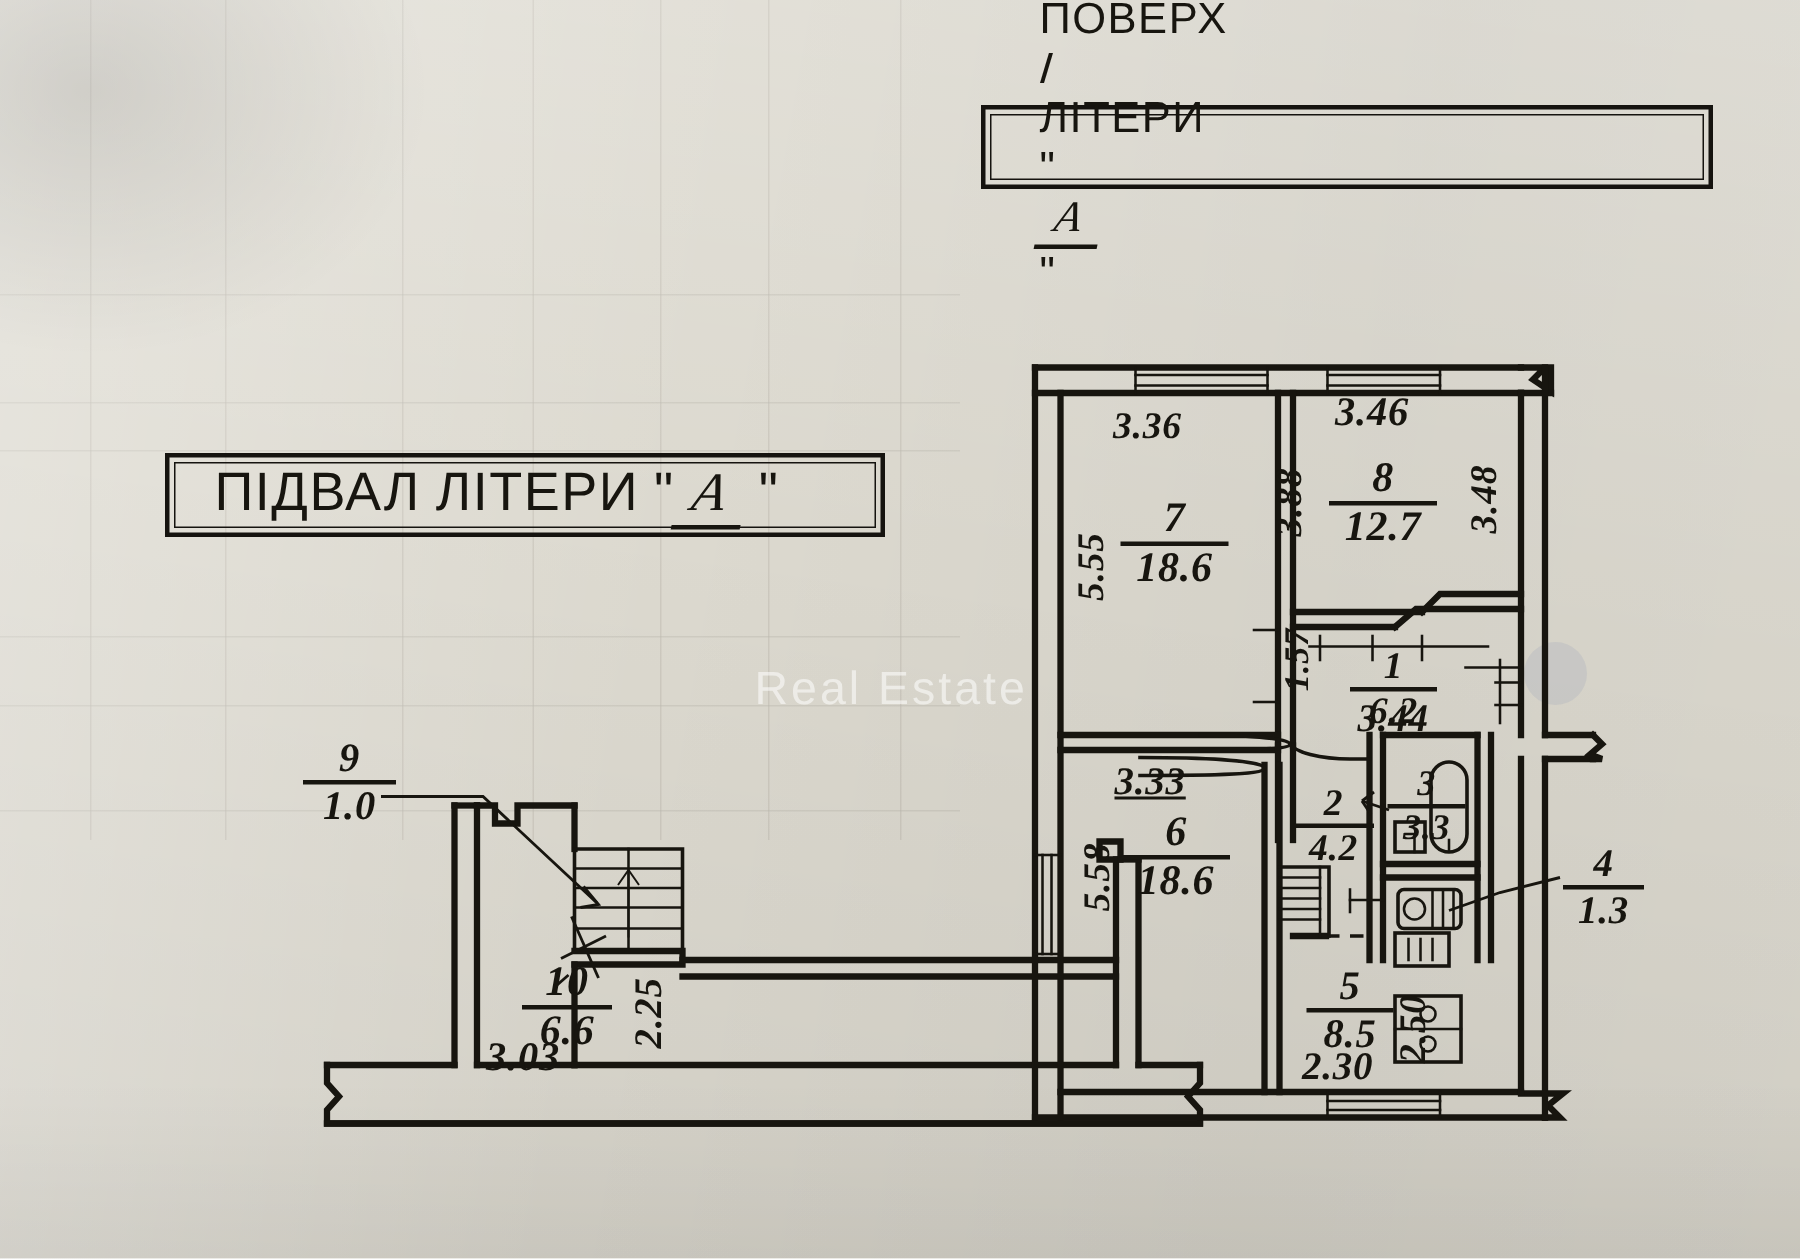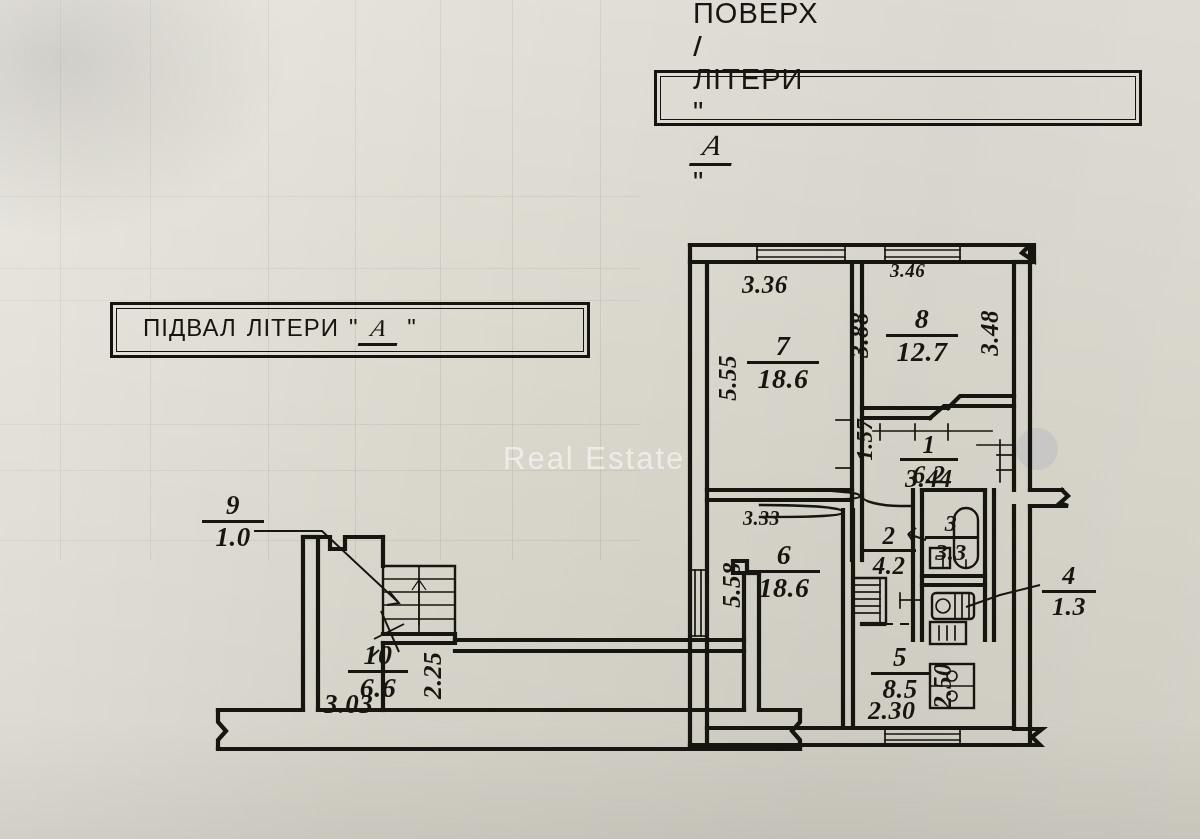--- a/index.html
+++ b/index.html
@@ -135,21 +135,21 @@
     width: 488px; height: 56px;
     padding-left: 26px;
   }
   #title-floor .title-text { font-size: 29px; flex-direction: column; }
 
   #title-basement {
     left: 110px; top: 302px;
     width: 480px; height: 56px;
     padding-left: 30px;
   }
-  #title-basement .title-text { font-size: 24px; }
+  #title-basement .title-text { font-size: 36px; }
 
   
   svg.plan {
     position: absolute;
     left: 0; top: 0;
     width: 1200px;
     height: 839px;
     overflow: visible;
   }
   .wall  { fill: none; stroke: #17150f; stroke-width: 4.2; stroke-linecap: square; }
@@ -459,21 +459,21 @@
     <span class="num">10</span>
     <span class="bar"></span>
     <span class="den">6.6</span>
   </div>
 
   <div class="lbl" style="left:324px; top:691px; font-size:27px;">3.03</div>
 
   <div class="lbl rot90" style="left:398px; top:662px; font-size:26px; width:70px;">2.25</div>
 
   <div class="lbl" style="left:742px; top:272px; font-size:25px;">3.36</div>
-  <div class="lbl" style="left:890px; top:261px; font-size:19px;">3.46</div>
+  <div class="lbl" style="left:890px; top:261px; font-size:27px;">3.46</div>
 
   <div class="lbl rot90" style="left:690px; top:365px; font-size:25px; width:76px;">5.55</div>
 
   <div class="lbl rot90" style="left:822px; top:322px; font-size:25px; width:76px;">3.88</div>
 
   <div class="lbl rot90" style="left:952px; top:320px; font-size:25px; width:76px;">3.48</div>
 
   <div class="frac" style="left:747px; top:332px; font-size:28px; width:72px;">
     <span class="num">7</span>
     <span class="bar"></span>
@@ -488,21 +488,21 @@
 
   <div class="lbl rot90" style="left:832px; top:428px; font-size:23px; width:66px;">1.57</div>
 
   <div class="frac" style="left:900px; top:432px; font-size:25px; width:58px;">
     <span class="num">1</span>
     <span class="bar"></span>
     <span class="den">6.2</span>
   </div>
   <div class="lbl" style="left:905px; top:466px; font-size:26px;">3.44</div>
 
-  <div class="lbl" style="left:743px; top:508px; font-size:20px;">3.33</div>
+  <div class="lbl" style="left:743px; top:508px; font-size:26px;text-decoration:underline;">3.33</div>
 
   <div class="lbl rot90" style="left:694px; top:572px; font-size:25px; width:76px;">5.58</div>
 
   <div class="frac" style="left:748px; top:541px; font-size:28px; width:72px;">
     <span class="num">6</span>
     <span class="bar"></span>
     <span class="den">18.6</span>
   </div>
 
   <div class="frac" style="left:862px; top:523px; font-size:25px; width:54px;">

